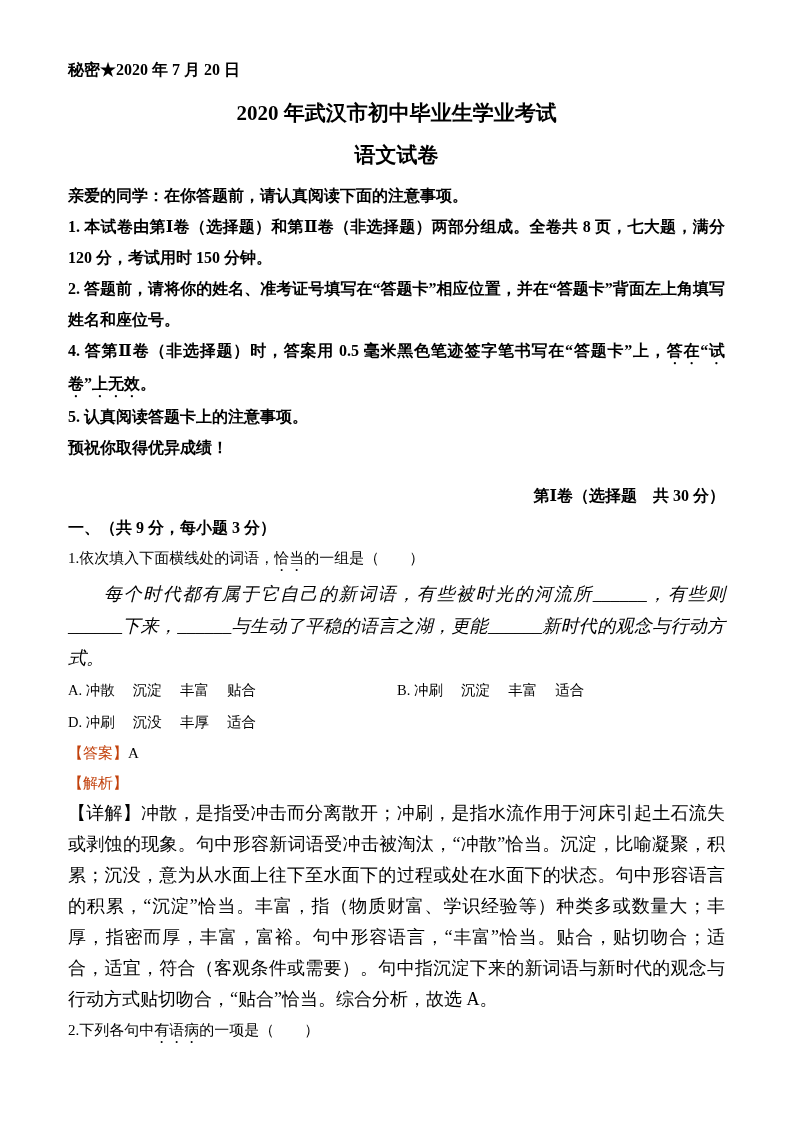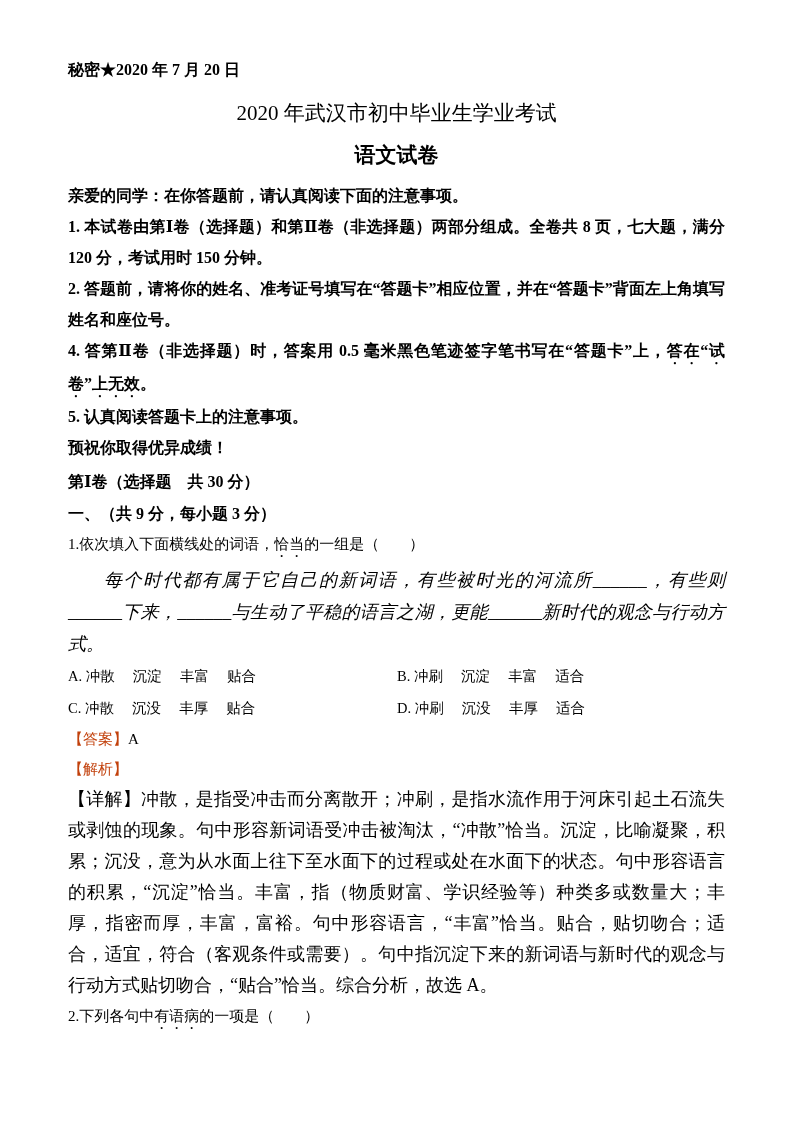--- a/index.html
+++ b/index.html
@@ -17,21 +17,21 @@
   .classification {
     font-size: 16px;
     line-height: 24px;
     font-weight: bold;
   }
   .title {
     margin: 18px 0 12px 0;
     font-size: 21px;
     line-height: 27px;
     text-align: center;
-    font-weight: normal;
+    font-weight: bold;
   }
   .subtitle {
     margin: 15px 0 0 0;
     font-size: 21px;
     line-height: 27px;
     text-align: center;
     font-weight: bold;
   }
   .notice { margin-top: 11px; font-size: 16px; font-weight: bold; }
   .notice p {
@@ -39,24 +39,24 @@
     line-height: 31px;
     text-align: justify;
   }
   .emph {
     -webkit-text-emphasis-style: filled dot;
     -webkit-text-emphasis-position: under right;
     text-emphasis-style: filled dot;
     text-emphasis-position: under right;
   }
   .section-heading {
-    margin-top: 3px;
+    margin-top: 17px;
     font-size: 16px;
     line-height: 32px;
-    text-align: left;
+    text-align: right;
     font-weight: bold;
   }
   .part-heading {
     font-size: 16px;
     line-height: 31px;
     font-weight: bold;
   }
   .stem {
     margin: 0;
     font-size: 15px;
@@ -113,21 +113,20 @@
 
   <div class="part-heading">一、（共 9 分，每小题 3 分）</div>
 
   <p class="stem"><span>1.依次填入下面横线处的词语，</span><span class="emph">恰当</span><span>的一组是（　　）</span></p>
 
   <p class="passage">每个时代都有属于它自己的新词语，有些被时光的河流所______，有些则______下来，______与生动了平稳的语言之湖，更能______新时代的观念与行动方式。</p>
 
   <div class="options">
     <div class="option">A. 冲散　 沉淀　 丰富　 贴合</div>
     <div class="option">B. 冲刷　 沉淀　 丰富　 适合</div>
-    <div class="option">C. 冲散　 沉没　 丰厚　 贴合</div>
     <div class="option">D. 冲刷　 沉没　 丰厚　 适合</div>
   </div>
 
   <p class="answer-line"><span class="blue">【答案】</span><span>A</span></p>
 
   <p class="analysis-line"><span class="blue">【解析】</span></p>
 
   <p class="detail"><span>【详解】</span><span>冲散，是指受冲击而分离散开；冲刷，是指水流作用于河床引起土石流失或剥蚀的现象。句中形容新词语受冲击被淘汰，“冲散”恰当。沉淀，比喻凝聚，积累；沉没，意为从水面上往下至水面下的过程或处在水面下的状态。句中形容语言的积累，“沉淀”恰当。丰富，指（物质财富、学识经验等）种类多或数量大；丰厚，指密而厚，丰富，富裕。句中形容语言，“丰富”恰当。贴合，贴切吻合；适合，适宜，符合（客观条件或需要）。句中指沉淀下来的新词语与新时代的观念与行动方式贴切吻合，“贴合”恰当。综合分析，故选 A。</span></p>
 
   <p class="stem"><span>2.下列各句中</span><span class="emph">有语病</span><span>的一项是（　　）</span></p>

